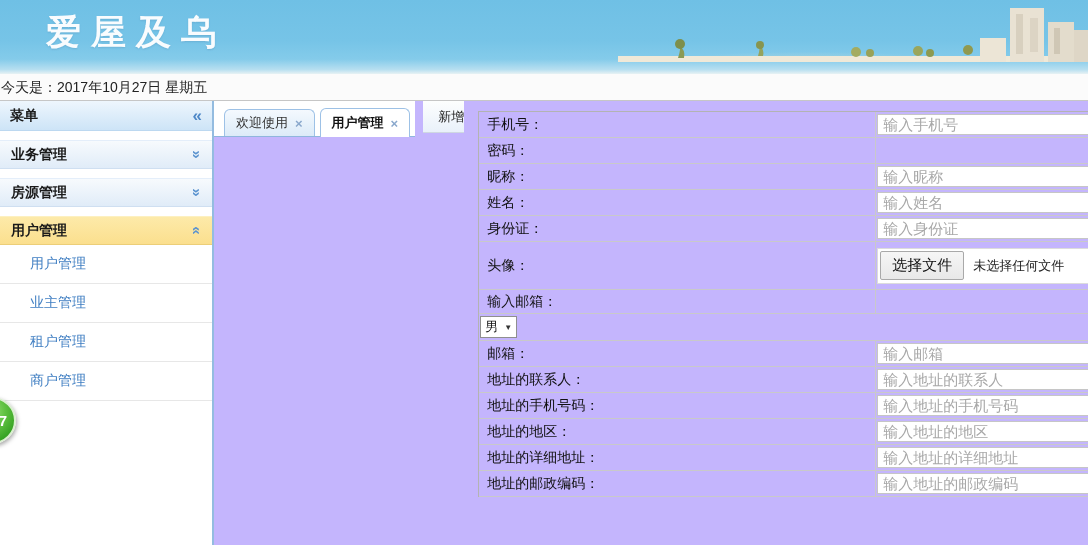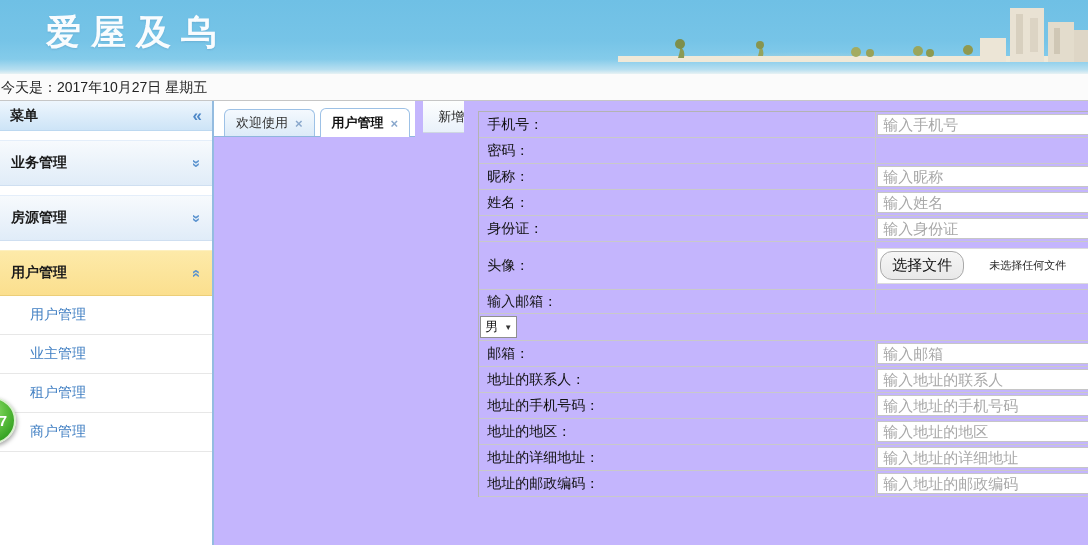--- a/index.html
+++ b/index.html
@@ -20,21 +20,21 @@
 
   
   .body { display:flex; height:456px; }
 
   
   .sidebar { position:relative; width:214px; background:#fff; border-right:2px solid #94bce0; overflow:hidden; flex:none; }
   .menu-header { height:30px; display:flex; align-items:center; padding:0 10px;
     background:linear-gradient(180deg,#eef6fd 0%,#cde4f7 100%); border-bottom:1px solid #bcd8f0; }
   .menu-header .title { font-size:14px; font-weight:bold; color:#1a1a1a; }
   .collapse { margin-left:auto; color:#4d87c7; font-size:17px; font-weight:bold; cursor:pointer; line-height:1; }
-  .acc { height:46px; display:flex; align-items:center; padding:0 11px; margin-top:9px;
+  .acc { height:29px; display:flex; align-items:center; padding:0 11px; margin-top:9px;
     background:linear-gradient(180deg,#f7fafd 0%,#e0ecf8 100%); border-top:1px solid #e4eefa; border-bottom:1px solid #cfdff1;
     font-size:14px; font-weight:bold; color:#1a1a1a; cursor:pointer; }
   .acc.active { background:linear-gradient(180deg,#fdeaa9 0%,#fbdf8e 100%); border-top:1px solid #fdf0c0; border-bottom:1px solid #ecce78; }
   .chev { margin-left:auto; color:#5b93cf; font-size:15px; font-weight:bold; line-height:1; }
   .chev.down { transform:rotate(90deg); }
   .chev.up { transform:rotate(90deg); }
   .submenu { }
   .submenu .item { height:39px; display:flex; align-items:center; padding-left:30px;
     border-bottom:1px solid #e7e7e7; font-size:14px; color:#3f7ec2; cursor:pointer; }
   .qq-bubble { position:absolute; left:-31px; top:296px; width:47px; height:47px; border-radius:50%;
@@ -66,22 +66,22 @@
   .frow .fld { flex:1; display:flex; align-items:center; padding:2px 0 2px 1px; }
   .frow.tall { min-height:48px; }
   .frow.short { min-height:24px; }
 
   input.txt { width:223px; height:21px; border:1px solid #c6c6c6; padding:9px 5px;
     font-size:15px; color:#333; font-family:inherit; background:#fff; outline:none; }
   input.txt::placeholder { color:#a8a8a8; opacity:1; }
 
   .filebox { display:flex; align-items:center; width:403px; height:36px; border:1px solid #dcdcdc; background:#fff; }
   .filebtn { height:29px; margin-left:2px; padding:0 11px; font-size:15px; color:#111; font-family:inherit;
-    background:linear-gradient(180deg,#f6f6f6 0%,#e8e8e8 100%); border:1px solid #a9a9a9; border-radius:12px; cursor:pointer; }
-  .filetext { margin-left:25px; font-size:11px; color:#222; }
+    background:linear-gradient(180deg,#f6f6f6 0%,#e8e8e8 100%); border:1px solid #a9a9a9; border-radius:2px; cursor:pointer; }
+  .filetext { margin-left:9px; font-size:13px; color:#222; }
 
   .selectbox { display:inline-flex; align-items:center; gap:6px; height:22px; padding:0 4px 0 4px;
     border:1px solid #8f8f8f; background:#fff; font-size:13px; color:#111; cursor:pointer; }
   .selectbox .caret { font-size:8px; color:#333; }
 </style>
 </head>
 <body>
 
 <div class="page">
 

